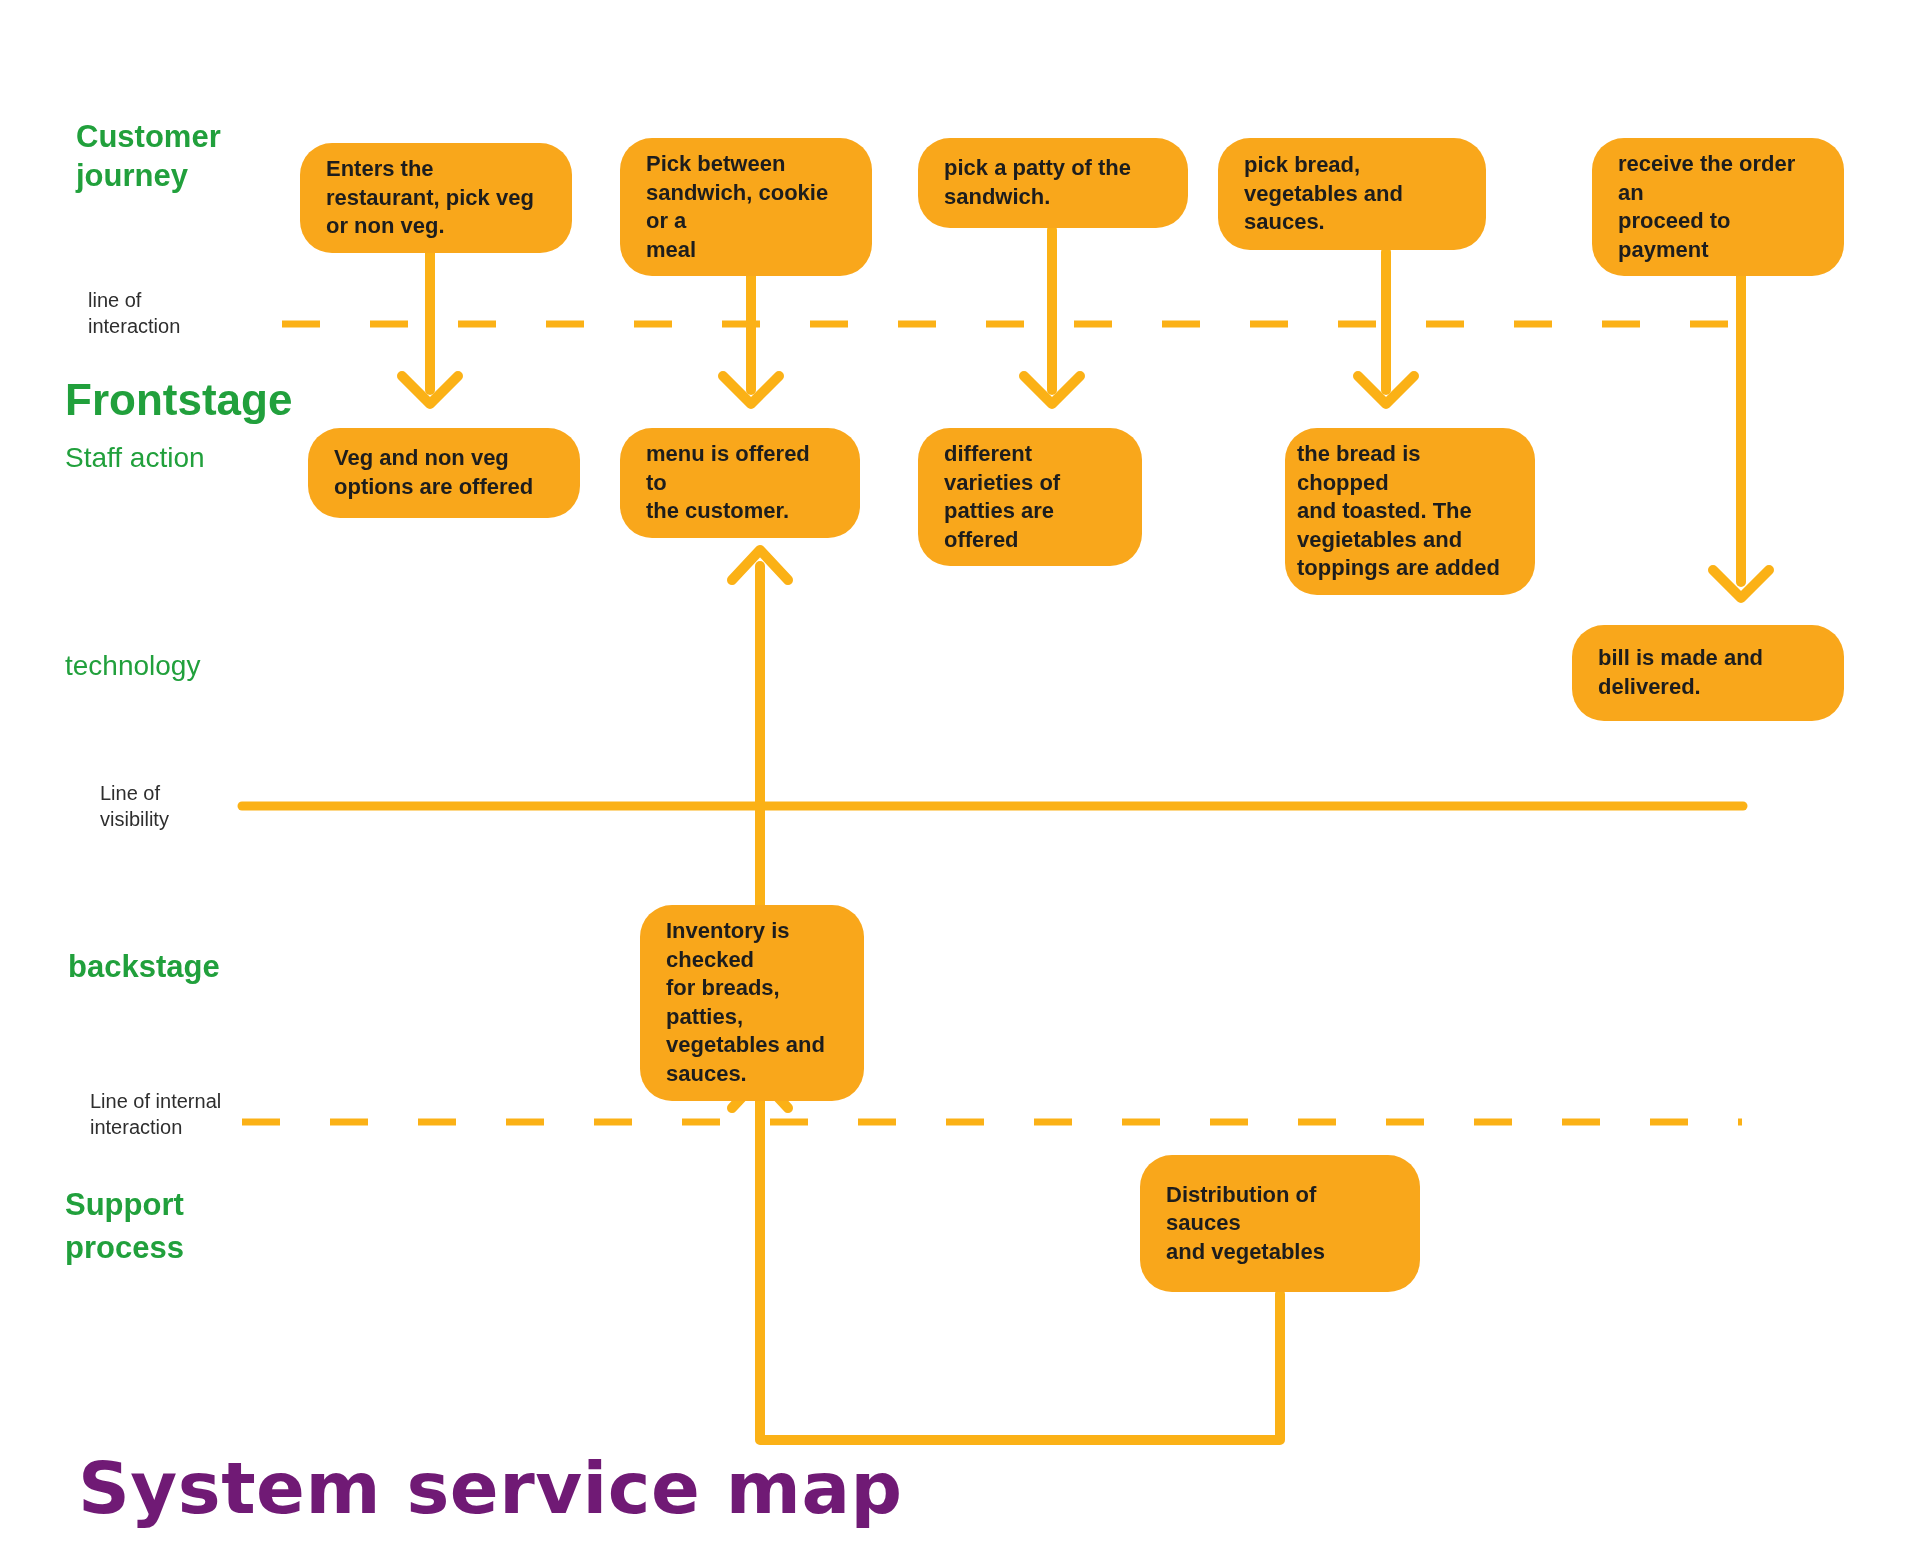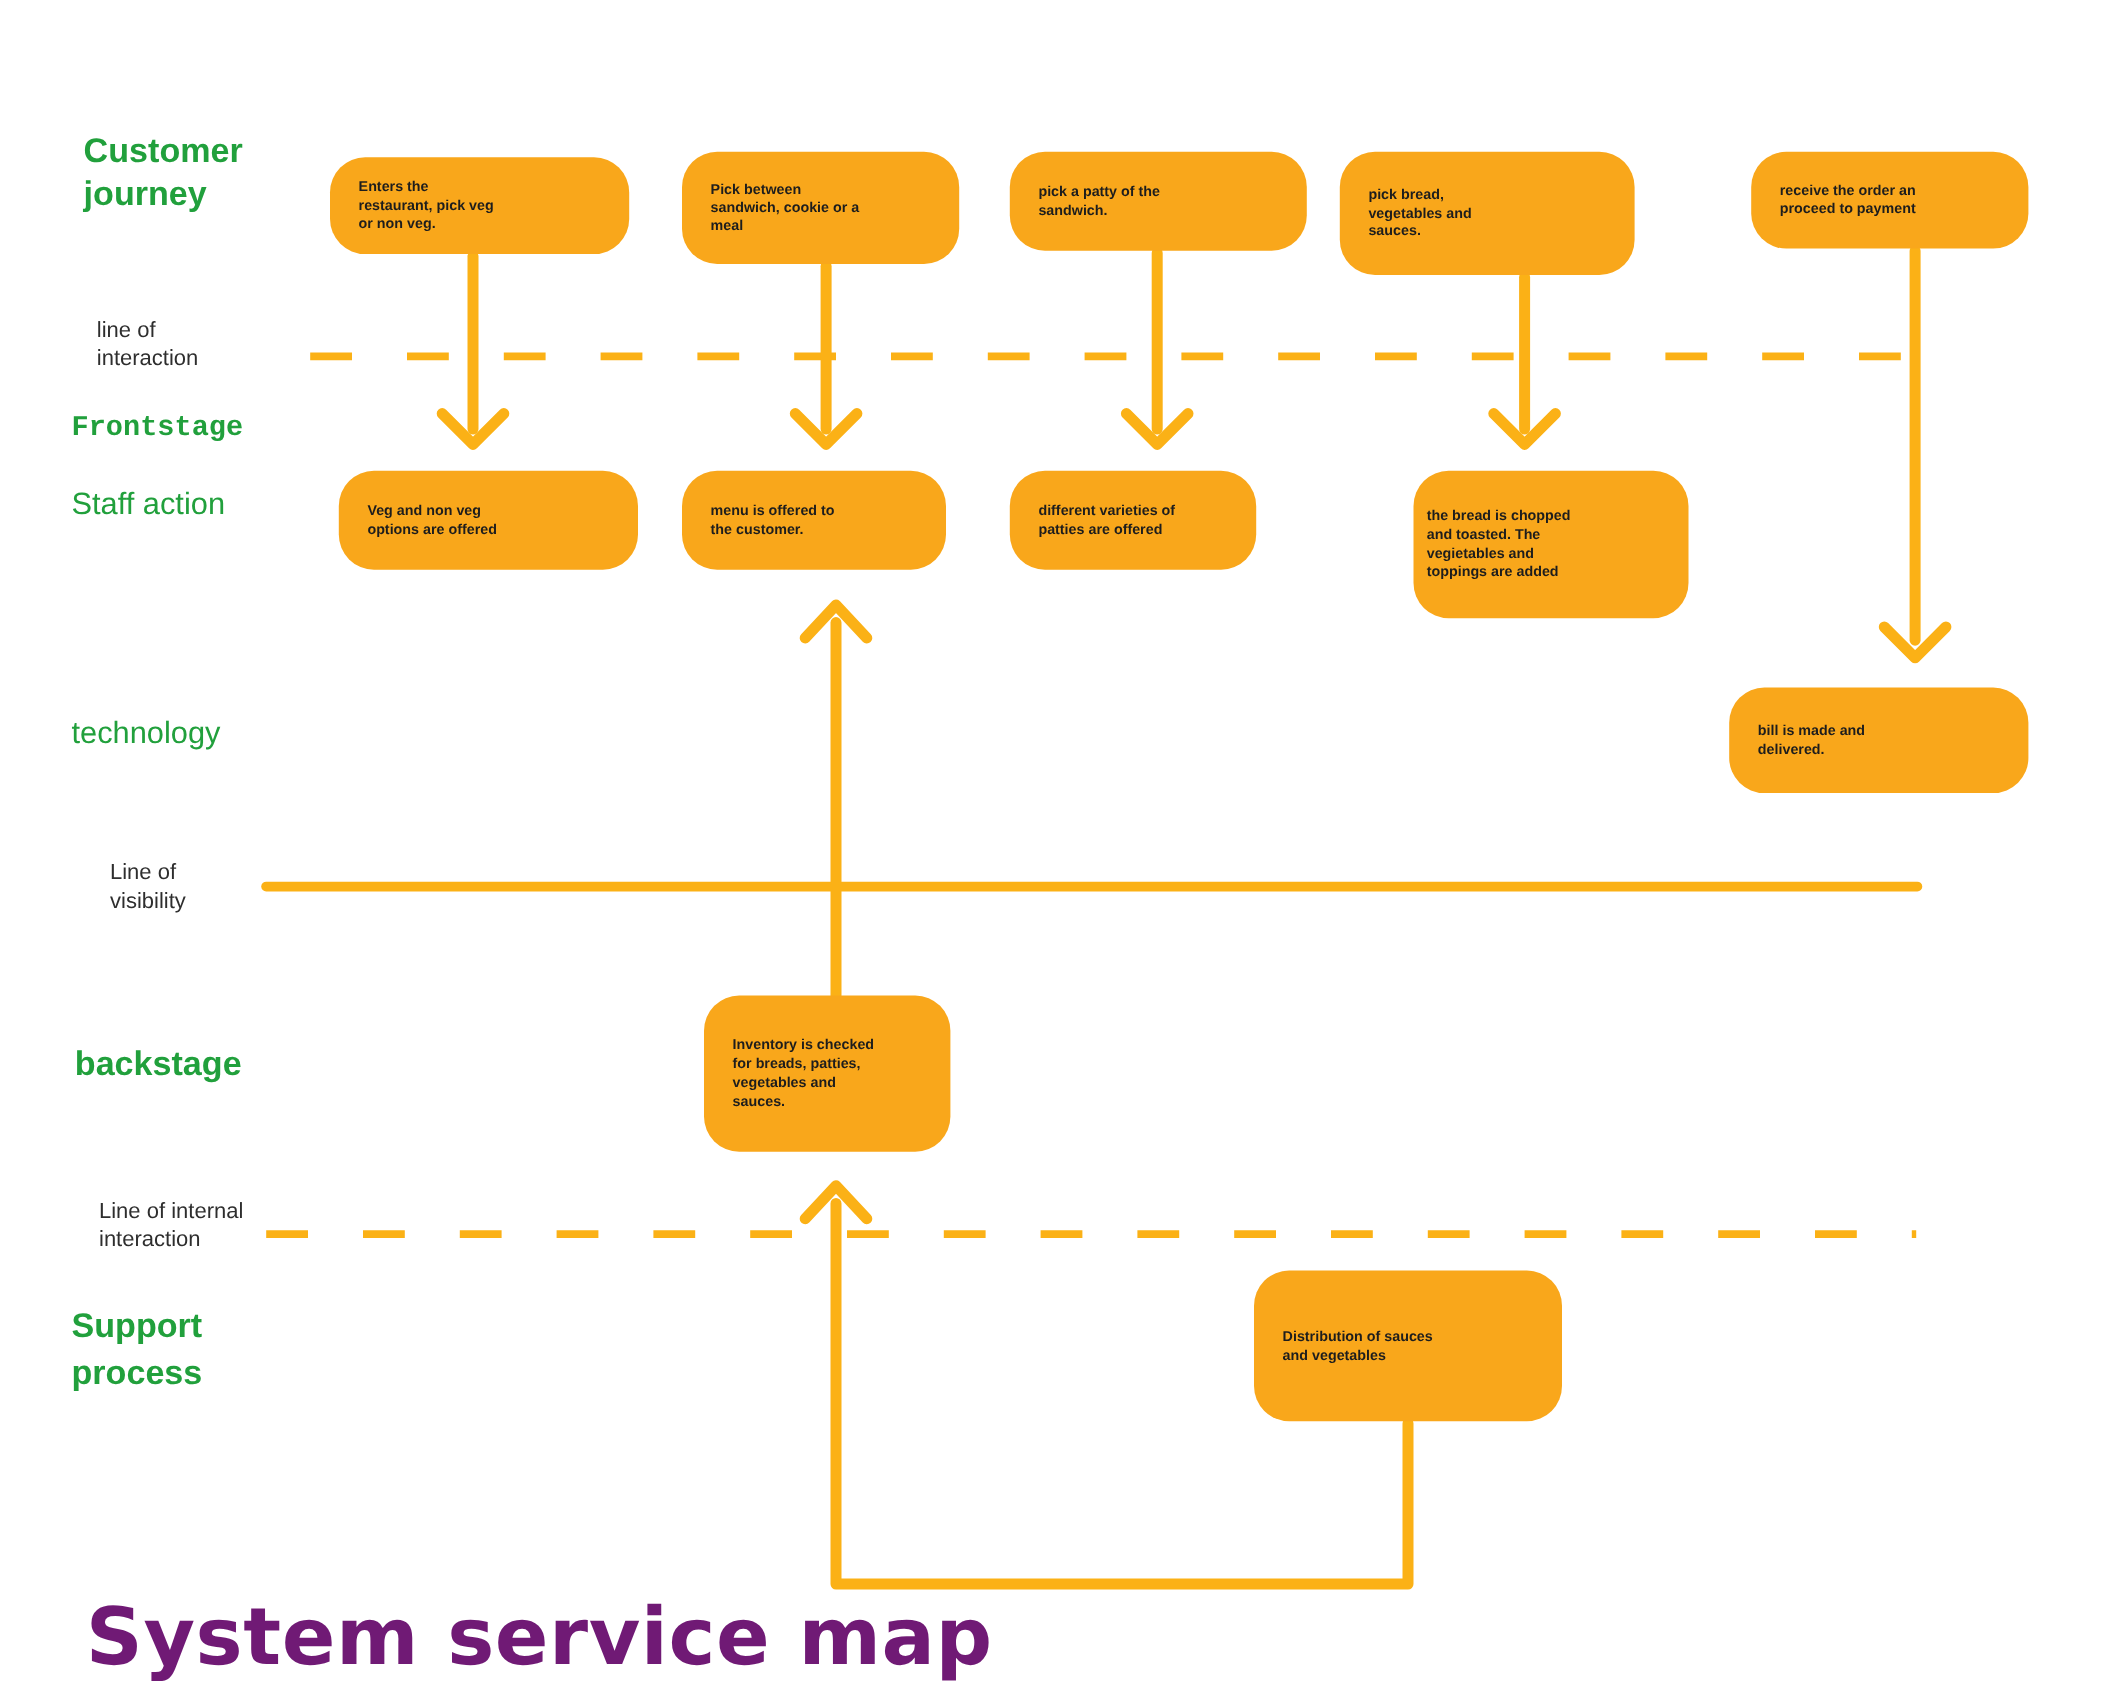--- a/index.html
+++ b/index.html
@@ -16,21 +16,21 @@
     background:#ffffff;
     font-family:"Liberation Sans", sans-serif;
     overflow:hidden;
   }
   .box{
     position:absolute;
     background:var(--box-orange,#F9A71B);
     border-radius:32px;
     color:var(--ink,#1D1D1D);
     font-weight:700;
-    font-size:13px;
+    font-size:22px;
     line-height:1.3;
     display:flex;
     align-items:center;
     padding:12px 26px;
     box-sizing:border-box;
     white-space:pre-line;
   }
   .stage-label{
     position:absolute;
     color:var(--green,#21A03C);
@@ -111,21 +111,21 @@
       <polyline class="flow thick" points="732,1108 760,1078 788,1108"></polyline>
     </g>
   </svg>
 
   <div class="stage-label" style="left:76px;top:118px;">Customer
 journey</div>
 
   <div class="line-label" style="left:88px;top:287px;">line of
 interaction</div>
 
-  <div class="stage-label" style="left:65px;top:372px;font-size:26px;font-family:Liberation Mono, monospace;">Frontstage</div>
+  <div class="stage-label" style="left:65px;top:372px;font-size:44px;">Frontstage</div>
 
   <div class="stage-label light" style="left:65px;top:440px;">Staff action</div>
 
   <div class="stage-label light" style="left:65px;top:648px;">technology</div>
 
   <div class="line-label" style="left:100px;top:780px;">Line of
 visibility</div>
 
   <div class="stage-label" style="left:68px;top:948px;">backstage</div>
 

